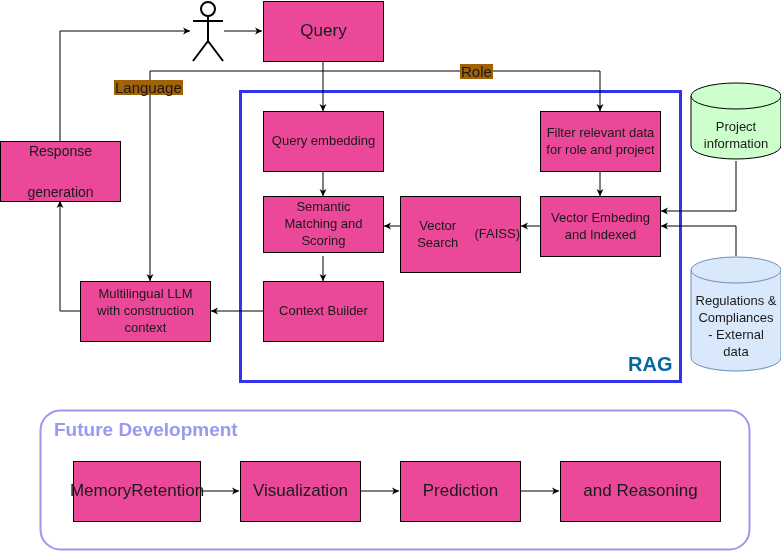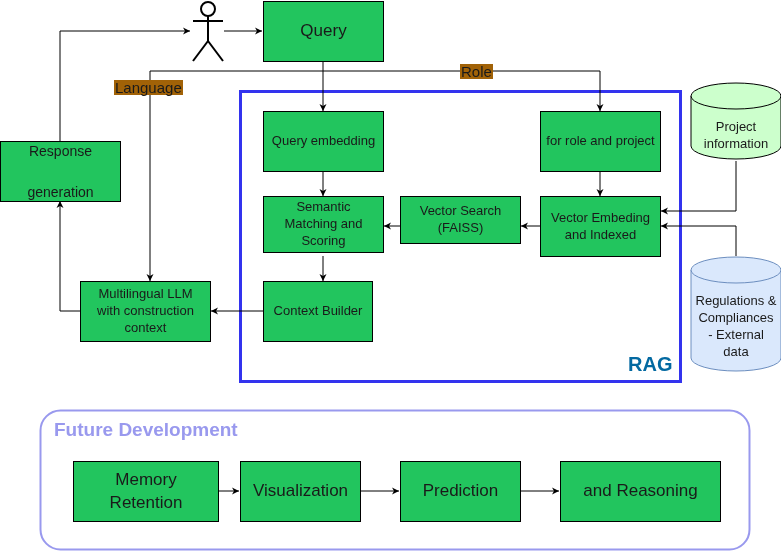--- a/index.html
+++ b/index.html
@@ -1,19 +1,19 @@
 <!DOCTYPE html>
 <html><head>
   <meta charset="utf-8">
   <style>
     html, body { margin: 0; padding: 0; background: #ffffff; }
     body { width: 781px; height: 552px; position: relative; overflow: hidden;
            font-family: "Liberation Sans", sans-serif; color: #1a1a1a; }
     svg#diagram { position: absolute; left: 0; top: 0; }
-    .node { position: absolute; box-sizing: border-box; border: 1px solid #000; background: #22c55e;
+    .node { position: absolute; box-sizing: border-box; border: 1px solid #000; background: #ec4899;
             display: flex; align-items: center; justify-content: center; text-align: center;
             font-size: 13px; line-height: 1.3; }
     .node.big { font-size: 17px; line-height: 1.3; }
     .node.mid { font-size: 14px; }
     .node span { display: block; }
     .label { position: absolute; font-size: 15px; background: #a16207; padding: 0 1px; line-height: 1; }
     .rag-title { position: absolute; color: #0369a1; font-weight: bold; font-size: 20px; }
     .future-title { position: absolute; color: #9999ee; font-weight: bold; font-size: 19px; }
     .cyl-text { position: absolute; text-align: center; font-size: 13px; line-height: 1.3; }
   </style>
@@ -72,40 +72,41 @@
 
 <div class="node big" style="left:263px;top:1px;width:121px;height:61px;">
   <span>Query</span>
 </div>
 
 <div class="node" style="left:263px;top:111px;width:121px;height:61px;">
   <span>Query embedding</span>
 </div>
 
 <div class="node" style="left:540px;top:111px;width:121px;height:61px;flex-direction:column;">
+  <span>Filter relevant data</span>
   <span>for role and project</span>
 </div>
 
 <div class="node" style="left:263px;top:196px;width:121px;height:57px;flex-direction:column;">
   <span>Semantic</span>
   <span>Matching and</span>
   <span>Scoring</span>
 </div>
 
-<div class="node" style="left:400px;top:196px;width:121px;height:48px;flex-direction:column;">
+<div class="node" style="left:400px;top:196px;width:121px;height:77px;flex-direction:row;">
   <span>Vector Search</span>
   <span>(FAISS)</span>
 </div>
 
 <div class="node" style="left:540px;top:196px;width:121px;height:61px;flex-direction:column;">
   <span>Vector Embeding</span>
   <span>and Indexed</span>
 </div>
 
-<div class="node" style="left:263px;top:281px;width:110px;height:61px;">
+<div class="node" style="left:263px;top:281px;width:121px;height:61px;">
   <span>Context Builder</span>
 </div>
 
 <div class="node" style="left:80px;top:281px;width:131px;height:61px;flex-direction:column;text-align:right;">
   <span>Multilingual LLM</span>
   <span>with construction</span>
   <span>context</span>
 </div>
 
 <div class="node mid" style="left:0px;top:141px;width:121px;height:61px;flex-direction:column;justify-content:space-between;">
@@ -123,21 +124,21 @@
   <span style="display:block">- External</span>
   <span style="display:block">data</span>
 </div>
 
 <div class="label" style="left:114px;top:80px;">Language</div>
 <div class="label" style="left:460px;top:64px;">Role</div>
 
 <div class="rag-title" style="left:628px;top:353px;">RAG</div>
 <div class="future-title" style="left:54px;top:419px;">Future Development</div>
 
-<div class="node big" style="left:73px;top:461px;width:146px;height:61px;flex-direction:column;">
+<div class="node big" style="left:73px;top:461px;width:128px;height:61px;">
   <span>Memory</span>
   <span>Retention</span>
 </div>
 <div class="node big" style="left:240px;top:461px;width:121px;height:61px;align-items:center;">
   <span>Visualization</span>
 </div>
 <div class="node big" style="left:400px;top:461px;width:121px;height:61px;">
   <span>Prediction</span>
 </div>
 <div class="node big" style="left:560px;top:461px;width:161px;height:61px;flex-direction:column;">

